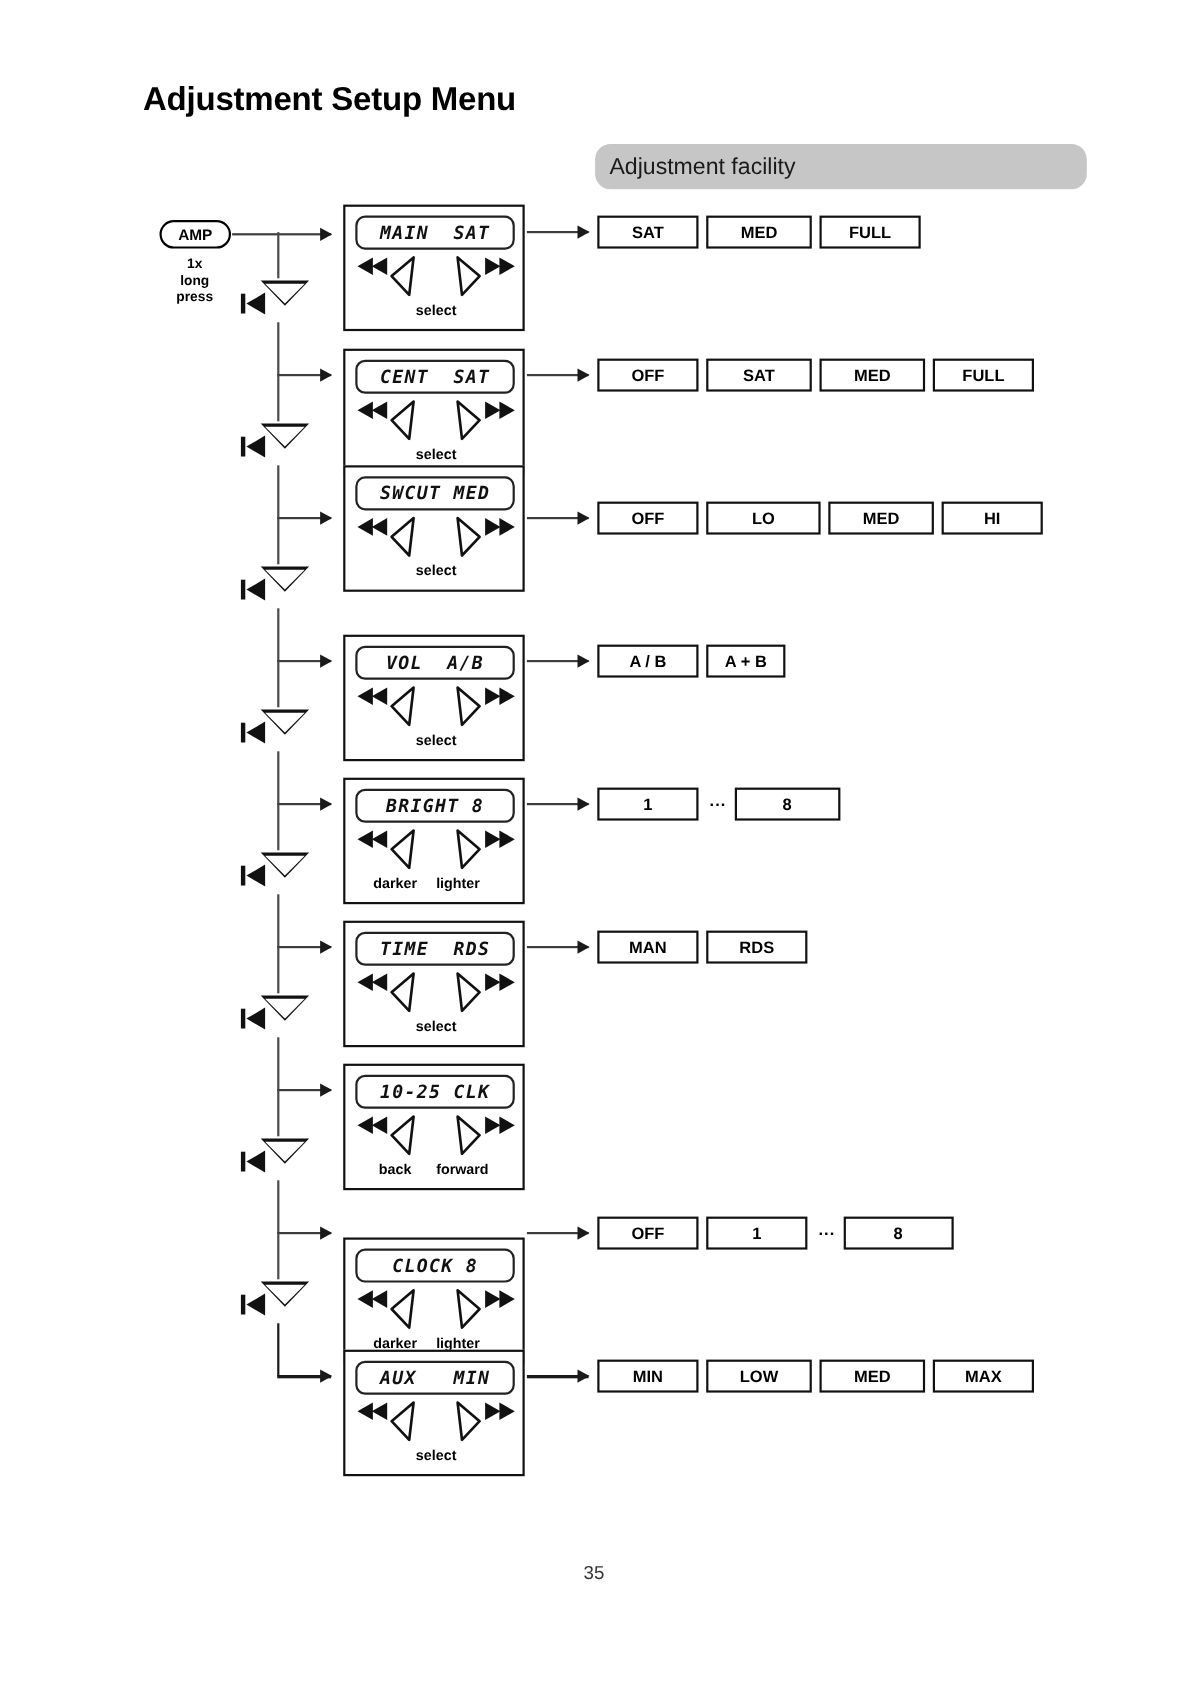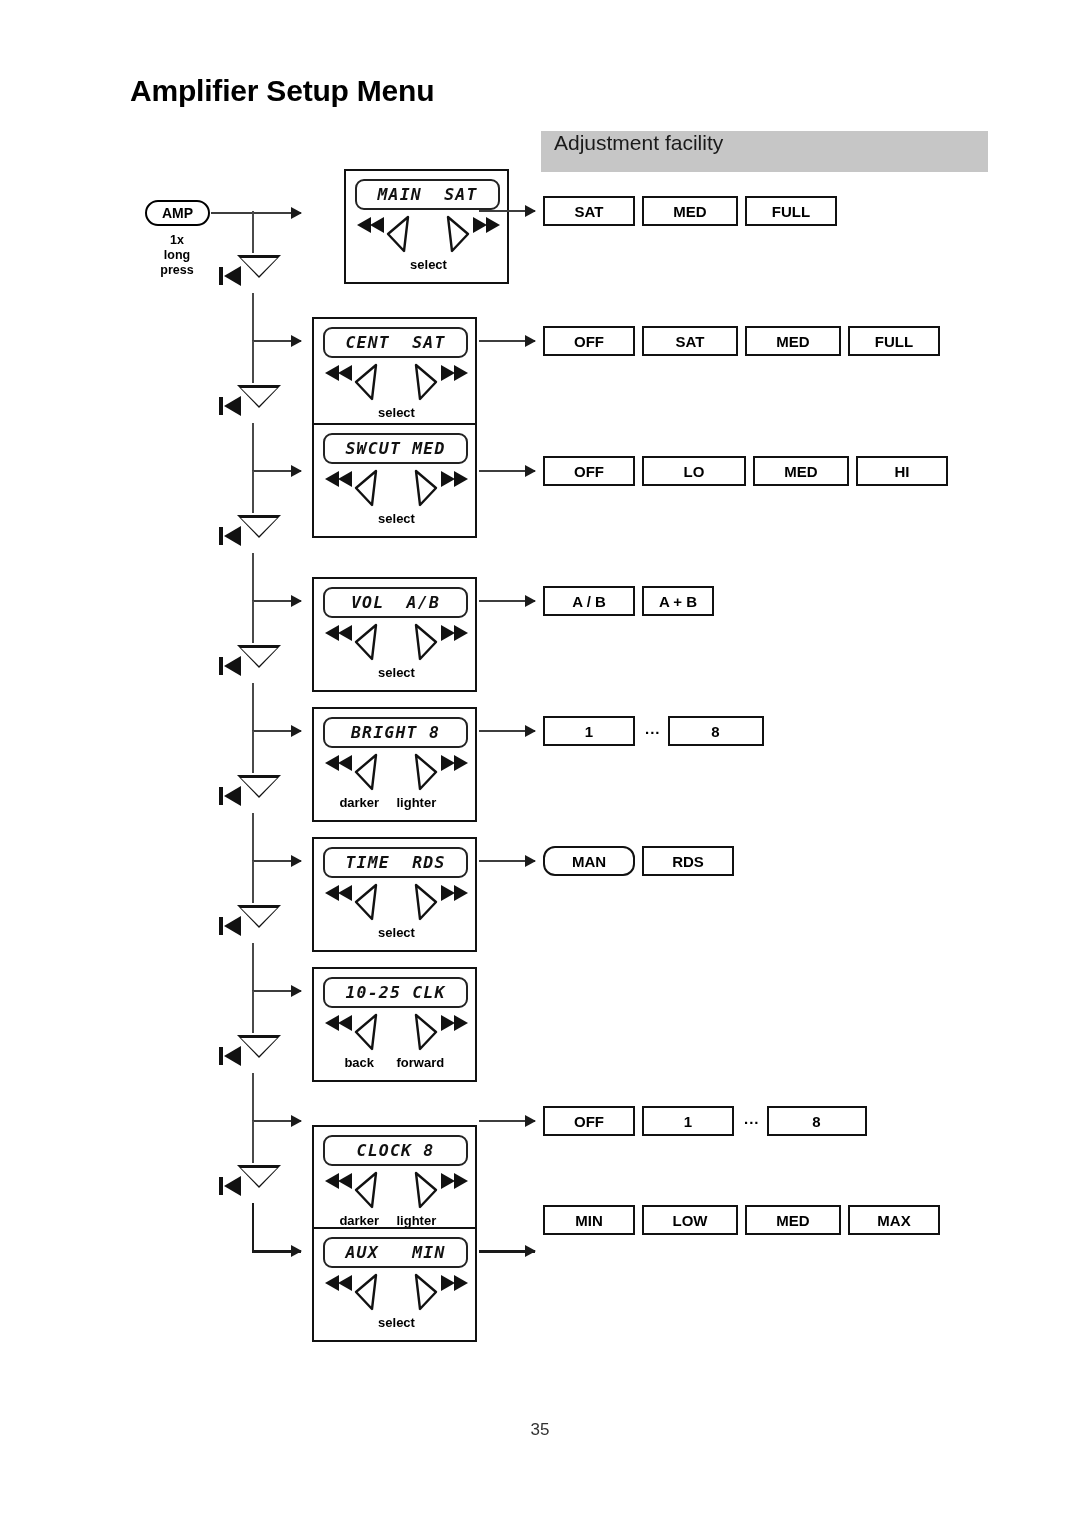--- a/index.html
+++ b/index.html
@@ -28,20 +28,22 @@
 
   
   #adjustment-header {
     position: absolute;
     left: 541px;
     top: 131px;
     width: 447px;
     height: 41px;
     background: #c6c6c6;
     display: flex;
+    align-items: center;
+    border-radius: 14px;
   }
   #adjustment-header .hdr-text {
     font-size: 21px;
     padding-left: 13px;
     color: #1a1a1a;
   }
 
   
   #flow {
     position: absolute;
@@ -312,21 +314,21 @@
     top: 1420px;
     width: 1080px;
     text-align: center;
     font-size: 17px;
     color: #333;
   }
 </style>
 </head>
 <body>
 
-<div id="page-title">Amplifier Setup Menu</div>
+<div id="page-title">Adjustment Setup Menu</div>
 
 <div id="adjustment-header">
   <span class="hdr-text">Adjustment facility</span>
 </div>
 
 <div id="flow">
 
   <div id="amp-button">AMP</div>
   <div id="amp-press-label">
     <div>1x</div>
@@ -342,21 +344,21 @@
       <div class="trunk" style="top: 211px; height: 42px;"></div>
       <div class="trunk" style="top: 293px; height: 48px;"></div>
       <div class="nav-icon" style="left: 219px; top: 249px;">
         <span class="skip">
           <span class="bar"></span>
           <span class="tri"></span>
         </span>
         <span class="dtri"></span>
         <span class="dtri-inner"></span>
       </div>
-      <div class="panel" style="top: 169px; margin-left: 32px;">
+      <div class="panel" style="top: 186px;">
         <div class="lcd">
           <span class="lcd-text">MAIN  SAT</span>
         </div>
         <div class="arrows">
           <span class="dbl left">
             <span class="a a1"></span>
             <span class="a a2"></span>
           </span>
           <span class="hollow l">
             <svg width="26" height="38" viewBox="0 0 26 38">
@@ -621,21 +623,21 @@
           </span>
         </div>
         <div class="hint-row single">
           <span>select</span>
         </div>
       </div>
       <div class="opt-arrow" style="top: 860px;">
         <span class="head"></span>
       </div>
       <div class="options" style="top: 846px;">
-        <div class="opt" style="width: 92px; border-radius: 12px;">MAN</div>
+        <div class="opt" style="width: 92px;">MAN</div>
         <div class="opt" style="width: 92px;">RDS</div>
       </div>
       <div class="branch" style="left: 252px; top: 990px; width: 49px;">
         <span class="head"></span>
       </div>
       <div class="trunk" style="top: 991px; height: 42px;"></div>
       <div class="trunk" style="top: 1073px; height: 48px;"></div>
       <div class="nav-icon" style="left: 219px; top: 1029px;">
         <span class="skip">
           <span class="bar"></span>
@@ -751,21 +753,21 @@
             <span class="a a2"></span>
           </span>
         </div>
         <div class="hint-row single">
           <span>select</span>
         </div>
       </div>
       <div class="opt-arrow dark" style="top: 1250px;">
         <span class="head"></span>
       </div>
-      <div class="options" style="top: 1205px; text-align: center;">
+      <div class="options" style="top: 1236px; text-align: center;">
         <div class="opt" style="width: 92px;">MIN</div>
         <div class="opt" style="width: 96px;">LOW</div>
         <div class="opt" style="width: 96px;">MED</div>
         <div class="opt" style="width: 92px;">MAX</div>
       </div>
     </div>
 
 </div>
 
 <div id="page-number">35</div>

